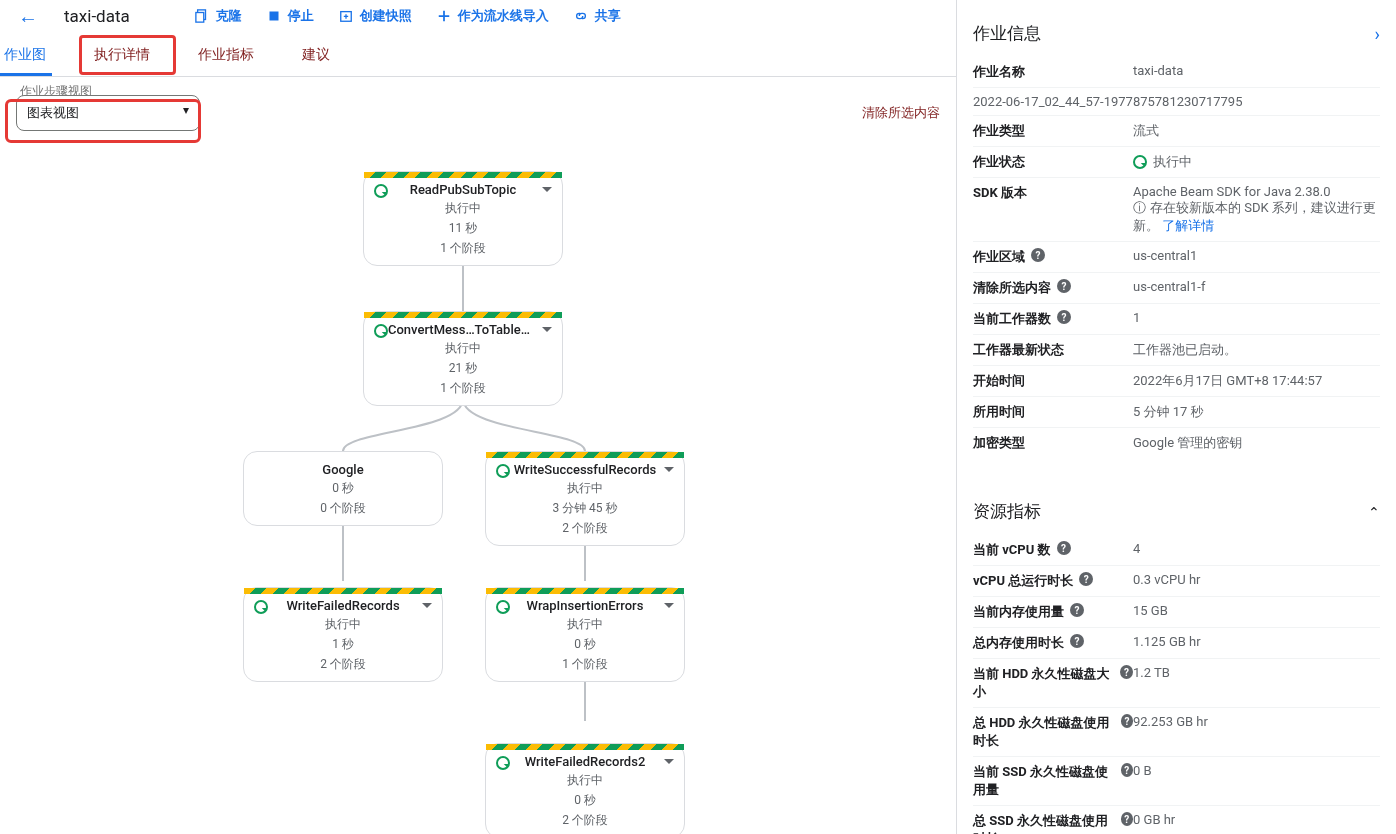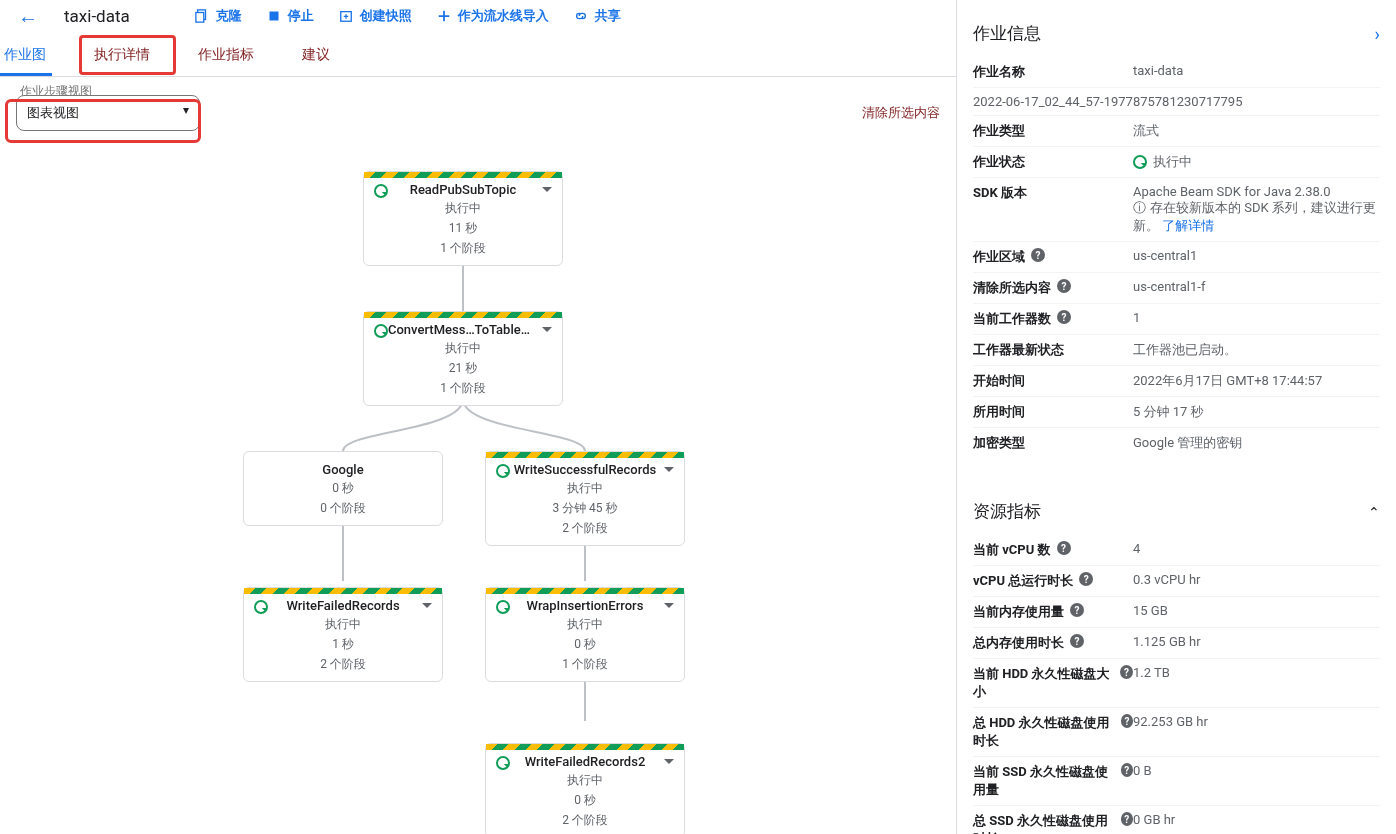--- a/index.html
+++ b/index.html
@@ -27,21 +27,21 @@
 .dropdown-wrap { position: relative; }
 .dropdown-label { position: absolute; top: -12px; left: 4px; font-size: 12px; color: #737373; }
 .dropdown { border: 1px solid #747775; border-radius: 8px; padding: 8px 28px 8px 10px; font-size: 13px; width: 184px; position: relative; cursor: pointer; background: #fff; }
 .dropdown::after { content: "▾"; position: absolute; right: 10px; top: 7px; font-size: 12px; color: #202124; }
 .hl-dd { position: absolute; left: 5px; top: 99px; width: 196px; height: 44px; border: 3px solid #e53935; border-radius: 6px; pointer-events: none; }
 .clear-sel { color: #7f1d1d; font-size: 13px; cursor: pointer; }
 
 
 .canvas { flex: 1; position: relative; overflow: hidden; }
 svg.edges { position: absolute; inset: 0; width: 100%; height: 100%; }
-.node { position: absolute; width: 200px; background: #fff; border: 1px solid #dadce0; border-radius: 6px; text-align: center; padding: 10px 6px 8px; font-size: 13px; }
+.node { position: absolute; width: 200px; background: #fff; border: 1px solid #dadce0; border-radius: 14px; text-align: center; padding: 10px 6px 8px; font-size: 13px; }
 .node.running::before { content: ""; position: absolute; top: 0; left: 0; right: 0; height: 6px; background: repeating-linear-gradient(-45deg, #0f9d58 0 8px, #fbbc04 8px 16px); }
 .node .nm { font-weight: 500; white-space: nowrap; overflow: hidden; text-overflow: ellipsis; padding: 0 18px; }
 .node .st { color: #5f6368; margin-top: 3px; font-size: 12px; }
 .node .ic-run { position: absolute; left: 10px; top: 12px; width: 14px; height: 14px; border: 2px solid #0f9d58; border-radius: 50%; }
 .node .ic-run::after { content: ""; position: absolute; right: -3px; top: 3px; border: 3px solid transparent; border-left-color: #0f9d58; transform: rotate(-45deg); }
 .node .chev { position: absolute; right: 10px; top: 13px; cursor: pointer; }
 .node .chev::before { content: ""; display: inline-block; border: 5px solid transparent; border-top-color: #5f6368; }
 
 
 .sec-head { display: flex; align-items: center; justify-content: space-between; padding: 10px 0 12px; font-size: 17px; }

